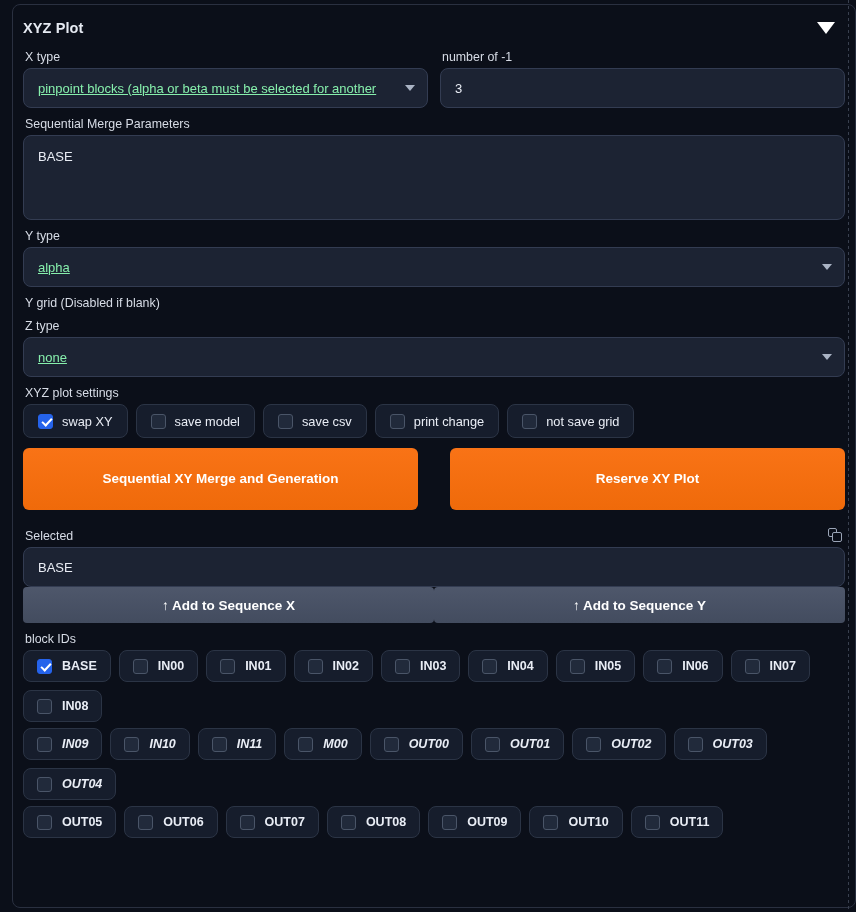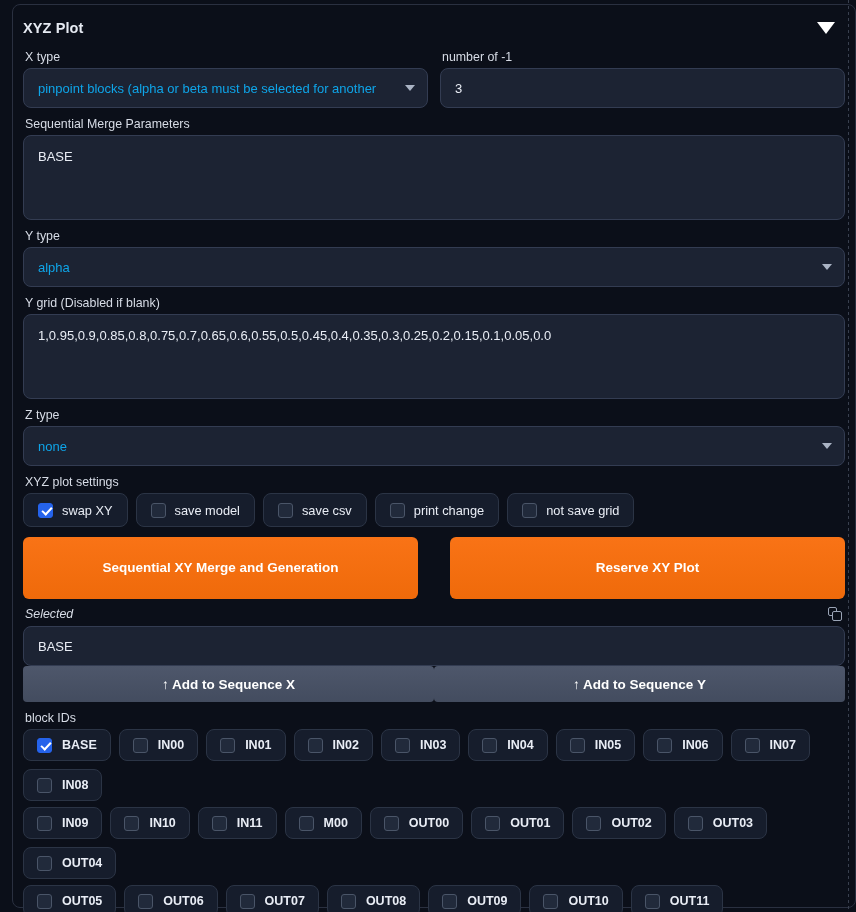--- a/index.html
+++ b/index.html
@@ -41,23 +41,22 @@
     border-right: 9px solid transparent;
     border-top: 12px solid #ffffff;
     cursor: pointer;
   }
 
   .field-label {
     color: #d7dce6; font-size: 12.4px;
     margin: 9px 0 4px 2px; display: block;
   }
   .label-row {
-    display: flex; align-items: flex-start; justify-content: space-between;
-    margin: 8px 2px 4px 2px;
-    font-style: italic;
+    display: flex; align-items: flex-end; justify-content: space-between;
+    margin: 18px 2px 4px 2px;
   }
   .label-row .field-label { margin: 0; }
 
   .row2 { display: flex; gap: 12px; }
   .col { flex: 1; min-width: 0; }
 
   .control {
     background: #1c2333;
     border: 1px solid #333c52;
     border-radius: 8px;
@@ -66,21 +65,21 @@
     width: 100%;
   }
   .select-box {
     height: 40px;
     display: flex; align-items: center; justify-content: space-between;
     padding: 0 12px 0 14px;
     cursor: pointer;
   }
   .select-text {
     white-space: nowrap; overflow: hidden; text-overflow: clip;
-    font-size: 13px; color: #0ea5e9;
+    font-size: 13px; color: #86efac; text-decoration: underline;
   }
   .caret {
     width: 0; height: 0; flex: none; margin-left: 8px;
     border-left: 5px solid transparent;
     border-right: 5px solid transparent;
     border-top: 6px solid #aab3c4;
   }
   .select-wide .select-text { flex: 1; }
 
   .input-box {
@@ -200,23 +199,20 @@
     <span>BASE</span>
   </div>
 
   <span class="field-label">Y type</span>
   <div class="control select-box">
     <span class="select-text">alpha</span>
     <span class="caret"></span>
   </div>
 
   <span class="field-label">Y grid (Disabled if blank)</span>
-  <div class="control textarea-box">
-    <span>1,0.95,0.9,0.85,0.8,0.75,0.7,0.65,0.6,0.55,0.5,0.45,0.4,0.35,0.3,0.25,0.2,0.15,0.1,0.05,0.0</span>
-  </div>
 
   <span class="field-label">Z type</span>
   <div class="control select-box">
     <span class="select-text">none</span>
     <span class="caret"></span>
   </div>
 
   <span class="field-label">XYZ plot settings</span>
   <div class="chip-row" id="settings-row">
       <div class="chip">
@@ -299,61 +295,61 @@
         </div>
         <div class="chip blockchip">
           <span class="cbx"></span>
           <span class="chip-label">IN07</span>
         </div>
         <div class="chip blockchip">
           <span class="cbx"></span>
           <span class="chip-label">IN08</span>
         </div>
       </div>
+      <div class="chip-row" style="margin-top: 6px; font-style: italic;">
+        <div class="chip blockchip">
+          <span class="cbx"></span>
+          <span class="chip-label">IN09</span>
+        </div>
+        <div class="chip blockchip">
+          <span class="cbx"></span>
+          <span class="chip-label">IN10</span>
+        </div>
+        <div class="chip blockchip">
+          <span class="cbx"></span>
+          <span class="chip-label">IN11</span>
+        </div>
+        <div class="chip blockchip">
+          <span class="cbx"></span>
+          <span class="chip-label">M00</span>
+        </div>
+        <div class="chip blockchip">
+          <span class="cbx"></span>
+          <span class="chip-label">OUT00</span>
+        </div>
+        <div class="chip blockchip">
+          <span class="cbx"></span>
+          <span class="chip-label">OUT01</span>
+        </div>
+        <div class="chip blockchip">
+          <span class="cbx"></span>
+          <span class="chip-label">OUT02</span>
+        </div>
+        <div class="chip blockchip">
+          <span class="cbx"></span>
+          <span class="chip-label">OUT03</span>
+        </div>
+        <div class="chip blockchip">
+          <span class="cbx"></span>
+          <span class="chip-label">OUT04</span>
+        </div>
+      </div>
       <div class="chip-row" style="margin-top: 6px;">
         <div class="chip blockchip">
           <span class="cbx"></span>
-          <span class="chip-label">IN09</span>
-        </div>
-        <div class="chip blockchip">
-          <span class="cbx"></span>
-          <span class="chip-label">IN10</span>
-        </div>
-        <div class="chip blockchip">
-          <span class="cbx"></span>
-          <span class="chip-label">IN11</span>
-        </div>
-        <div class="chip blockchip">
-          <span class="cbx"></span>
-          <span class="chip-label">M00</span>
-        </div>
-        <div class="chip blockchip">
-          <span class="cbx"></span>
-          <span class="chip-label">OUT00</span>
-        </div>
-        <div class="chip blockchip">
-          <span class="cbx"></span>
-          <span class="chip-label">OUT01</span>
-        </div>
-        <div class="chip blockchip">
-          <span class="cbx"></span>
-          <span class="chip-label">OUT02</span>
-        </div>
-        <div class="chip blockchip">
-          <span class="cbx"></span>
-          <span class="chip-label">OUT03</span>
-        </div>
-        <div class="chip blockchip">
-          <span class="cbx"></span>
-          <span class="chip-label">OUT04</span>
-        </div>
-      </div>
-      <div class="chip-row" style="margin-top: 6px;">
-        <div class="chip blockchip">
-          <span class="cbx"></span>
           <span class="chip-label">OUT05</span>
         </div>
         <div class="chip blockchip">
           <span class="cbx"></span>
           <span class="chip-label">OUT06</span>
         </div>
         <div class="chip blockchip">
           <span class="cbx"></span>
           <span class="chip-label">OUT07</span>
         </div>

